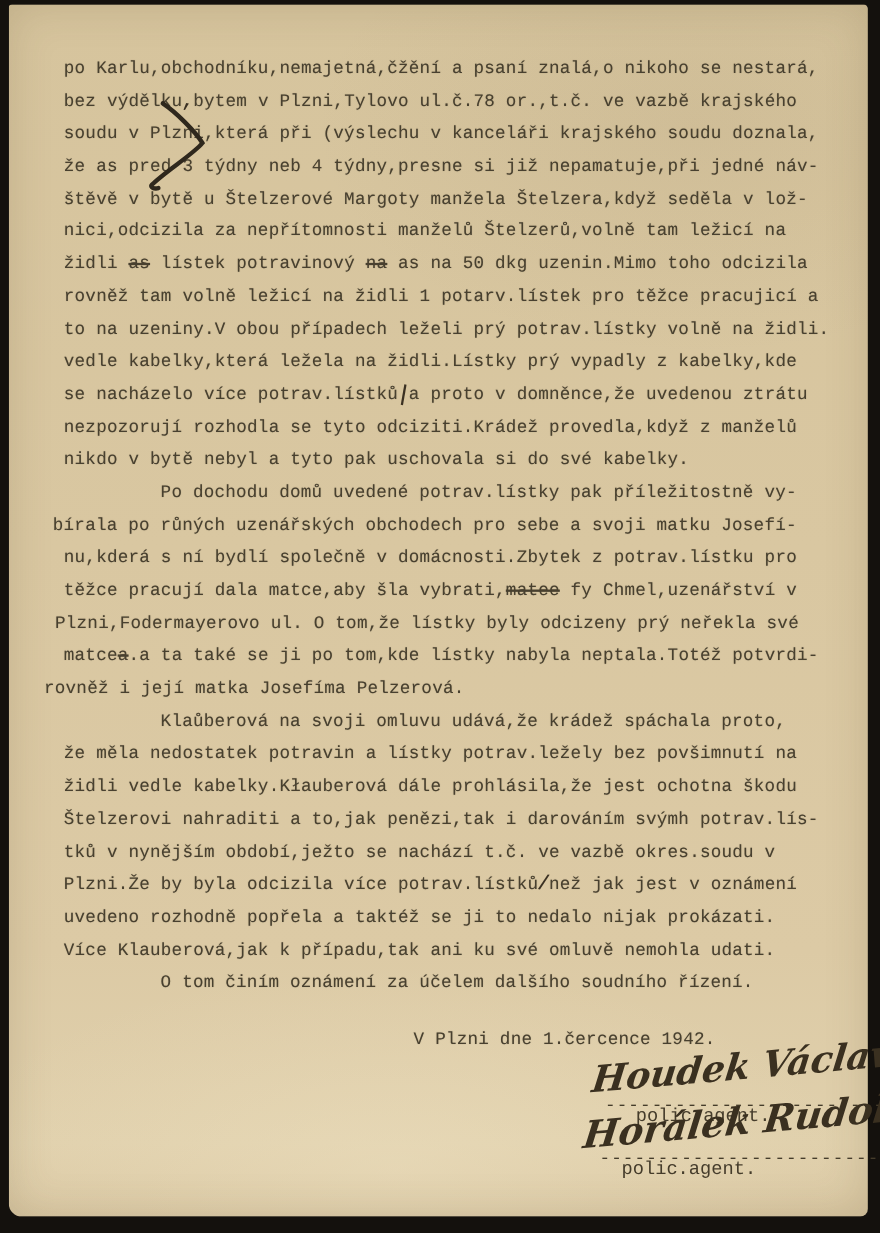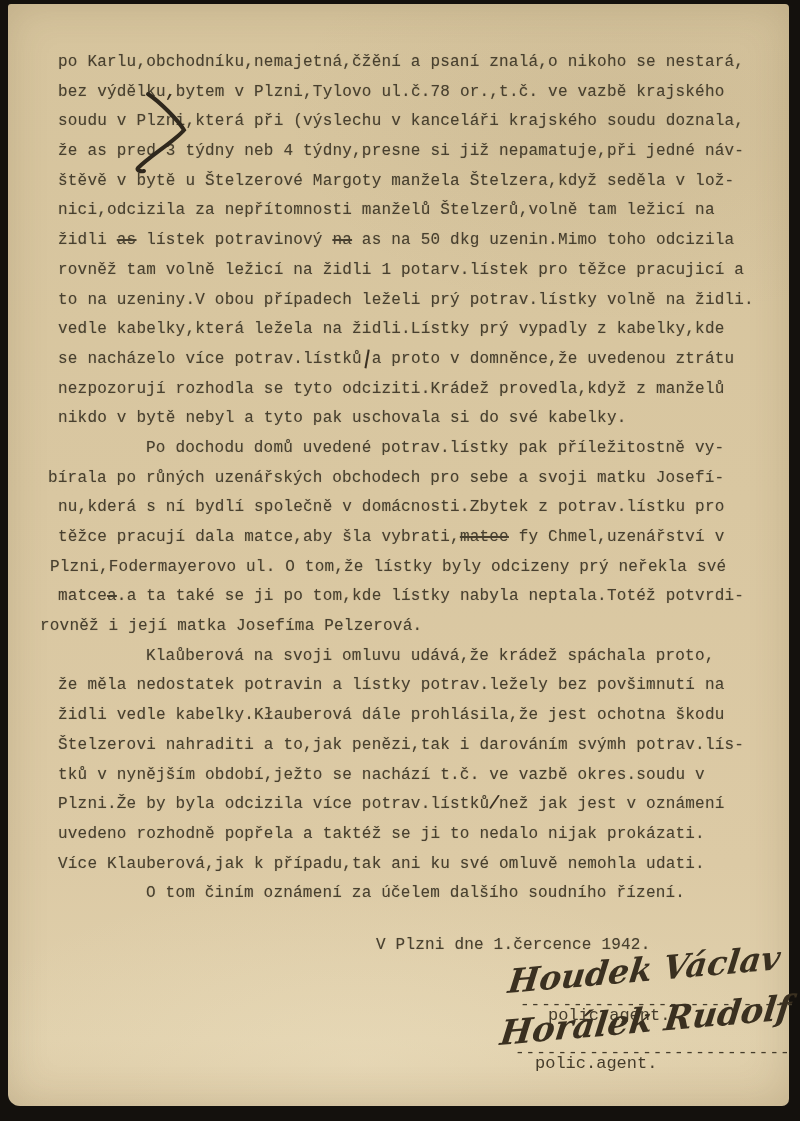--- a/index.html
+++ b/index.html
@@ -12,20 +12,21 @@
   }
   .paper{
     position:absolute;
     left:8px; top:4px; right:11px; bottom:15px;
     background:
       radial-gradient(ellipse 600px 260px at 45% 96%, rgba(242,230,200,.35), rgba(242,230,200,0) 70%),
       radial-gradient(ellipse 500px 300px at 80% 10%, rgba(120,100,70,.08), rgba(120,100,70,0) 70%),
       linear-gradient(180deg,#d6c49d 0%,#d9c7a1 45%,#dccaa5 78%,#e0d0ac 94%,#dbc9a4 100%);
     border-radius:3px 4px 7px 12px;
     box-shadow:inset 0 0 40px rgba(90,70,40,.18);
+    padding-left:30px;
   }
   .textcol{
     position:absolute;
     left:50px; top:44px;
     width:700px;
     font-size:16px;
     line-height:29.7px;
     letter-spacing:.2px;
     color:#48402f;
     text-shadow:0 0 1px rgba(72,64,47,.35);

